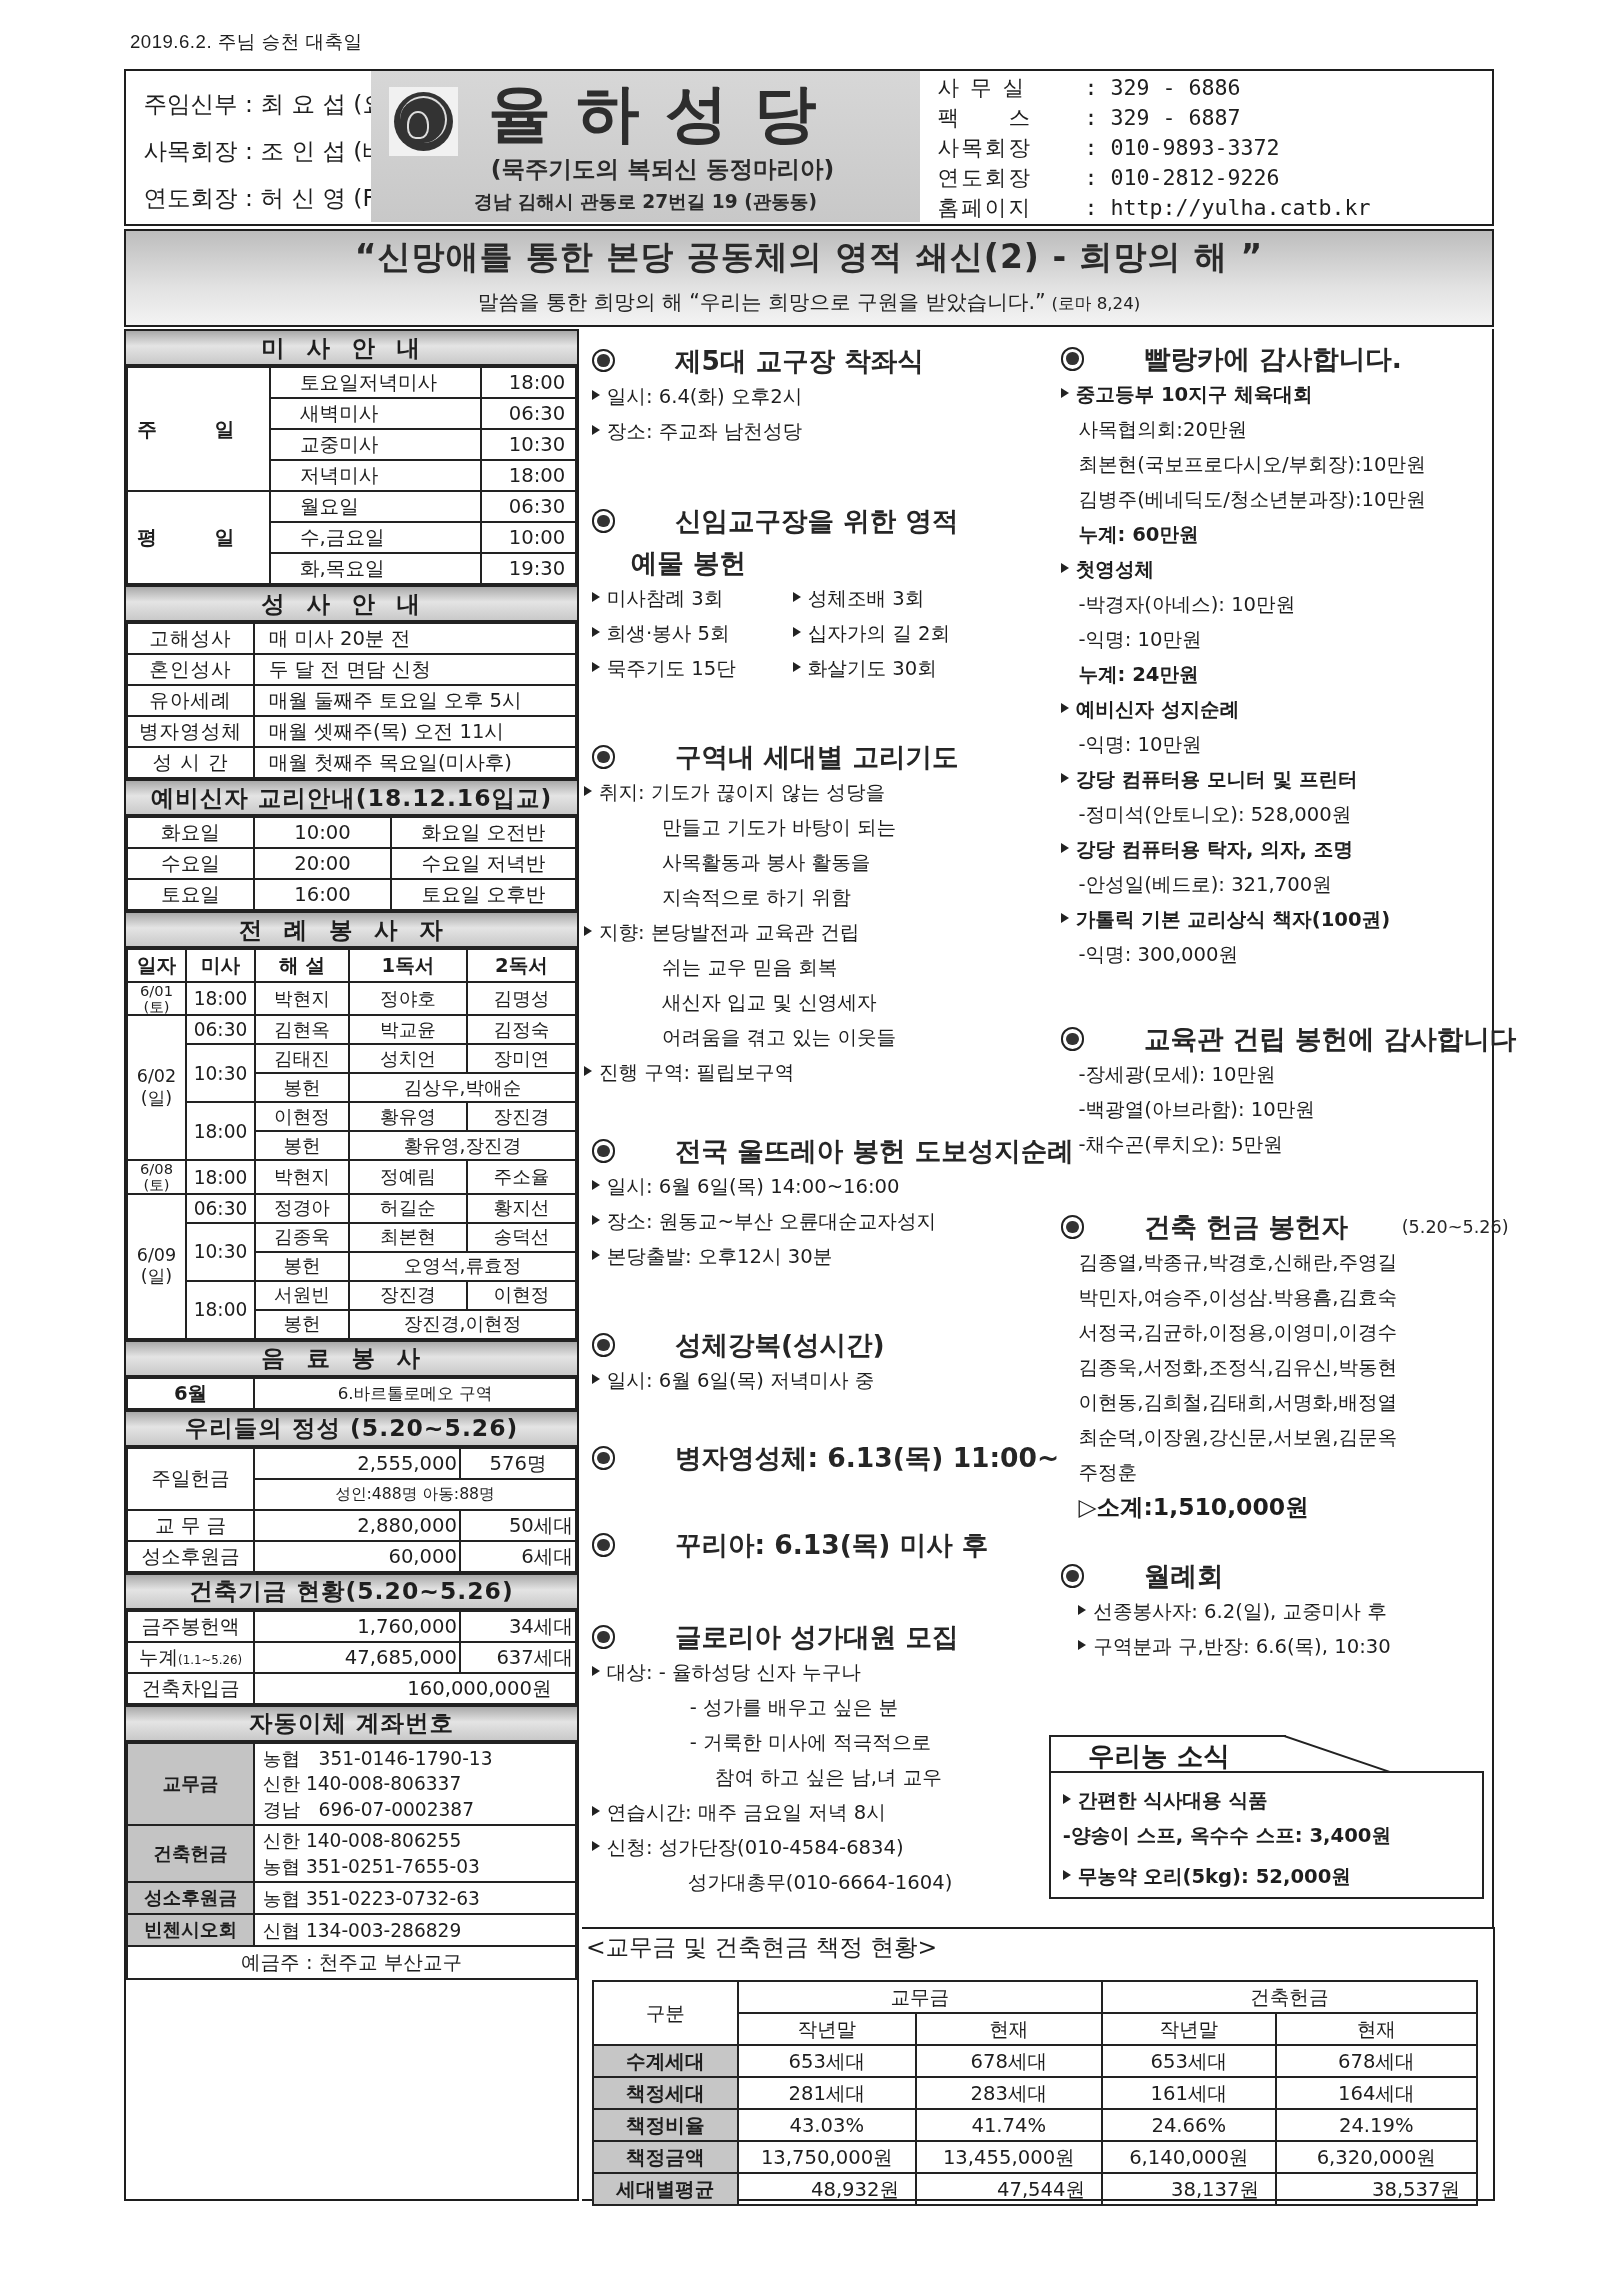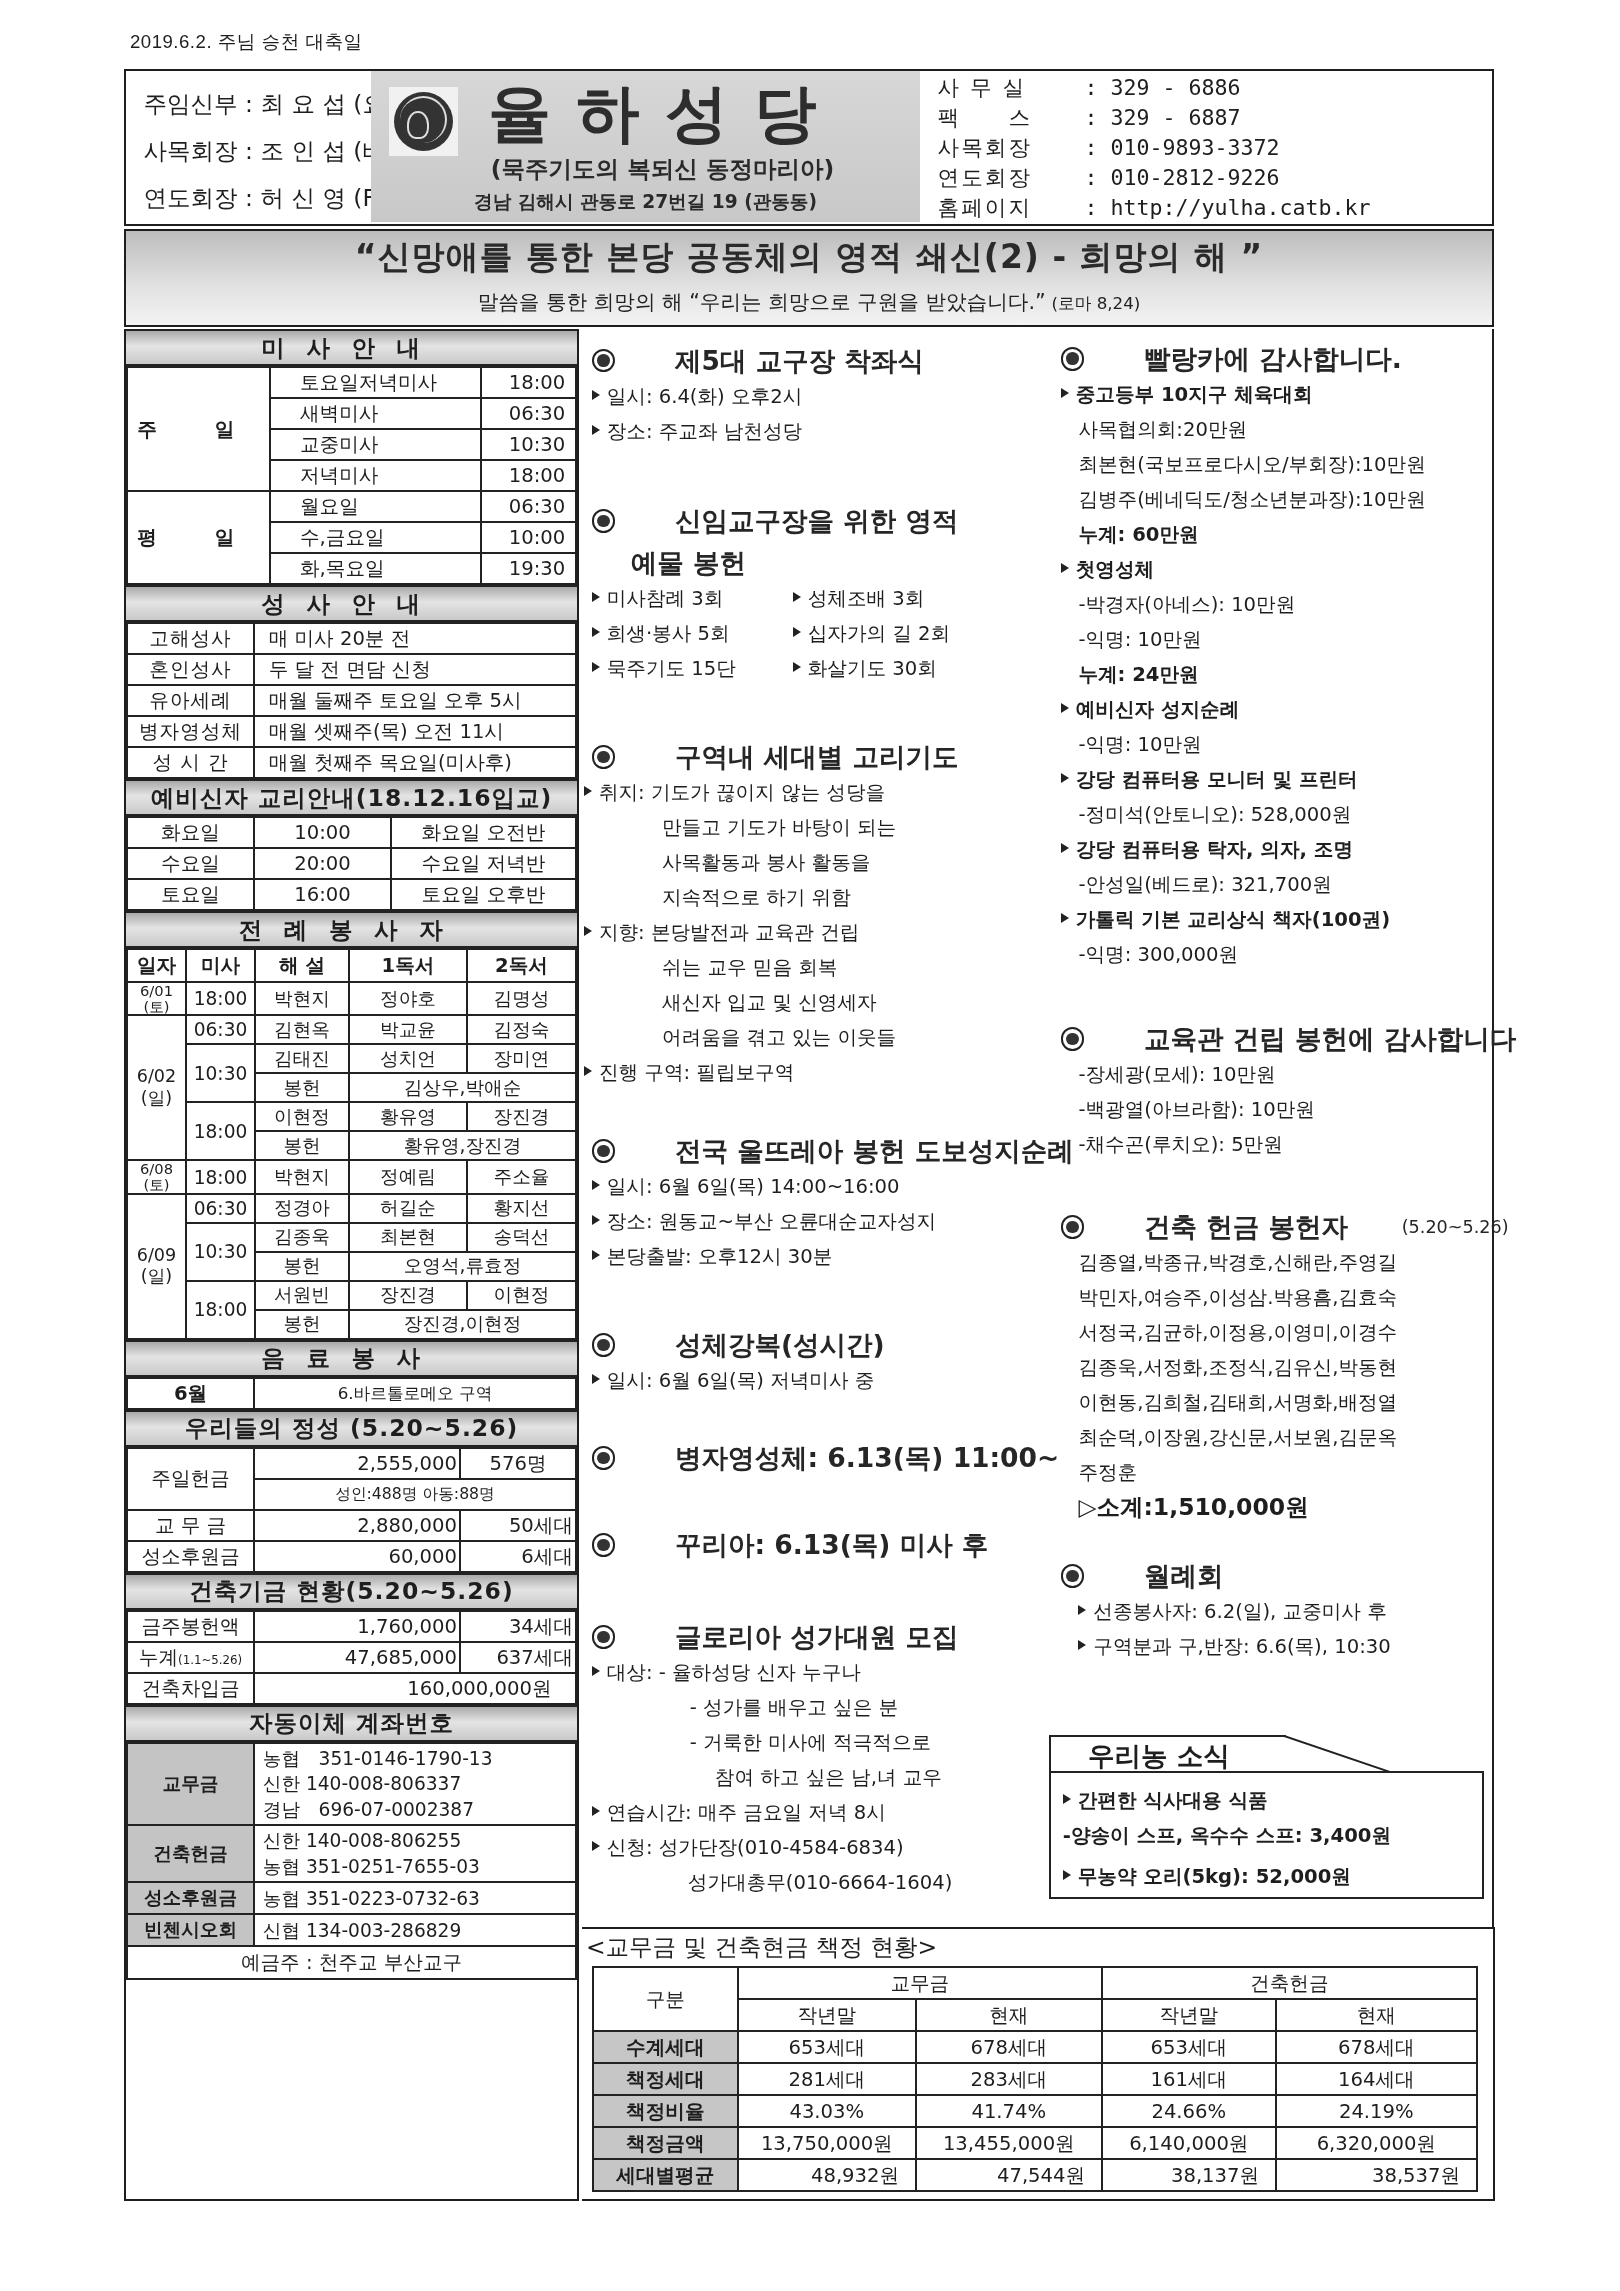--- a/index.html
+++ b/index.html
@@ -70,21 +70,21 @@
 
   
   .news { position: absolute; left: 1049px; top: 1735px; width: 435px; height: 165px; }
   .news-tab { position:absolute; left: 0; top: 0; width: 237px; height: 37px; border: 2px solid #222; border-bottom:none; border-right:none; font-size: 26.5px; font-weight:bold; padding-left: 37px; line-height: 37px; }
   .news-slant { position:absolute; left: 235px; top: 0; width: 106px; height: 37px; }
   .news-body { position:absolute; left: 0; top: 36px; width: 435px; height: 128px; border: 2px solid #222; padding: 9.8px 0 0 11.8px; }
 
   
   .quota { position: absolute; left: 582px; top: 1927px; width: 913px; height: 274px; border: 2.9px solid #1e1e1e; border-left:none; }
   .quota-title { font-size: 23.5px; padding: 2px 0 0 3.9px; }
-  .quota table { position:absolute; left: 9.8px; top: 37px; width: 886px; padding-left: 41px; }
+  .quota table { position:absolute; left: 9.8px; top: 51px; width: 886px; padding-left: 41px; }
   .quota td { font-size: 19.6px; height: 32px; text-align:center; }
   .quota td.r2 { text-align: right; padding-right: 15.7px; }
 </style>
 </head>
 <body>
 
 <div class="issue-date">2019.6.2. 주님 승천 대축일</div>
 
 <div class="header">
   <div class="staff-box">

